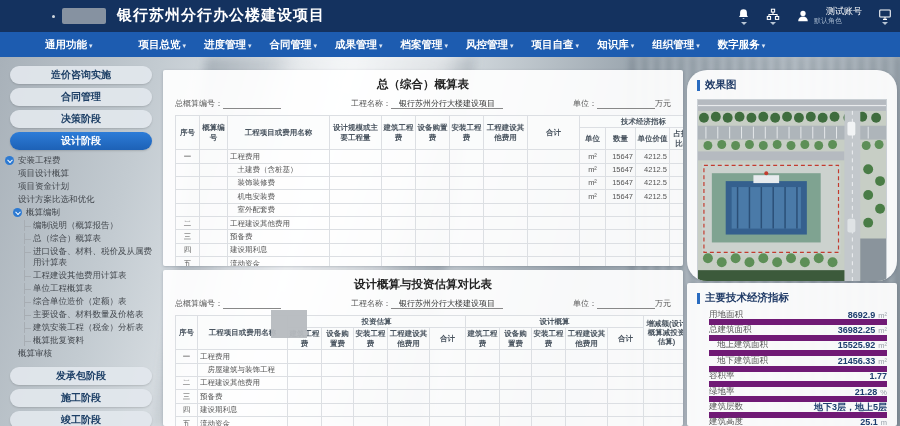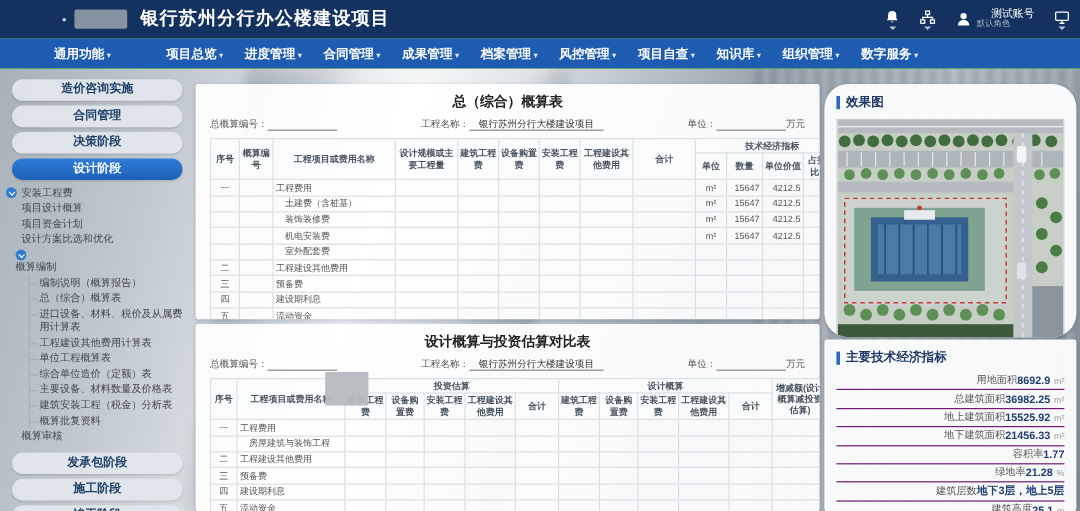--- a/index.html
+++ b/index.html
@@ -43,21 +43,21 @@
   .pill { width:142px; height:18px; margin:4px auto 0; border-radius:10px; background:rgba(226,231,237,.92);
     color:#1d3f66; font-size:10px; font-weight:bold; text-align:center; line-height:18px; cursor:pointer;
     box-shadow:0 1px 2px rgba(0,0,0,.15); }
   .pill.active { background:linear-gradient(#2d7cd8,#1d61b6); color:#fff; }
   .tree { margin-top:5px; }
   .titem { position:relative; display:flex; align-items:flex-start; font-size:8.5px; color:#42474d; line-height:11px; cursor:pointer; margin-top:2px; }
   .titem .circ { flex:0 0 auto; width:9px; height:9px; border-radius:50%; background:#2d7ad2; display:inline-flex; align-items:center; justify-content:center; margin-right:4px; margin-top:1px; }
   .titem .circ i { display:block; width:4px; height:4px; border-left:1.2px solid #fff; border-bottom:1.2px solid #fff; transform:rotate(-45deg) translate(0.5px,-0.5px); }
   .lvl0 { padding-left:5px; }
   .lvl1 { padding-left:18px; }
-  .lvl1.haspic { padding-left:13px;flex-direction:column; }
+  .lvl1.haspic { padding-left:13px; }
   .lvl2 { margin-left:24px; border-left:1px solid #a7adb3; padding-left:8px; padding-right:4px; }
   .lvl2::before { content:""; position:absolute; left:0; top:6px; width:6px; border-top:1px solid #a7adb3; }
   .gap-bottom { margin-top:8px; }
 
   
   .panel { position:absolute; background:rgba(255,255,255,.93); border-radius:2px; box-shadow:0 1px 3px rgba(40,50,70,.25); overflow:hidden; }
   #panel-t1 { left:163px; top:13px; width:520px; height:196px; }
   #panel-t2 { left:163px; top:213px; width:520px; height:156px; }
   #panel-render { left:687px; top:13px; width:210px; height:211px;border-radius:20px; }
   #panel-ind { left:687px; top:226px; width:210px; height:143px; }
@@ -76,21 +76,21 @@
 
   .redaction { position:absolute; left:108px; top:40px; width:36px; height:28px; background:#b6babf; opacity:.95; z-index:3; }
 
   .sec-head { display:flex; align-items:center; padding:8px 10px 5px; }
   .sec-bar { width:3px; height:11px; background:#2a6cc0; margin-right:5px; }
   .sec-title { font-size:10.5px; font-weight:bold; color:#1f3a66; }
 
   .render-img { margin:2px 10px; width:190px; height:186px; border:1px solid #c9cfd4; cursor:pointer; }
 
   .ind-rows { padding:0 10px; }
-  .ind-row { display:flex; justify-content:flex-end; align-items:center; height:15.4px; border-bottom:1px solid #701a75; font-size:8.5px; color:#555; }
+  .ind-row { display:flex; justify-content:space-between; align-items:center; height:15.4px; border-bottom:6px solid #701a75; font-size:8.5px; color:#555;margin-left:12px; }
   .ind-row .lab.ind { padding-left:8px; }
   .ind-val { font-weight:bold; color:#1d3e6e; font-size:9px; }
   .ind-unit { color:#98a0a9; font-weight:normal; font-size:7.5px; margin-left:3px; }
 </style>
 </head>
 <body>
 
 <div class="screen">
 
   <header class="topbar">

